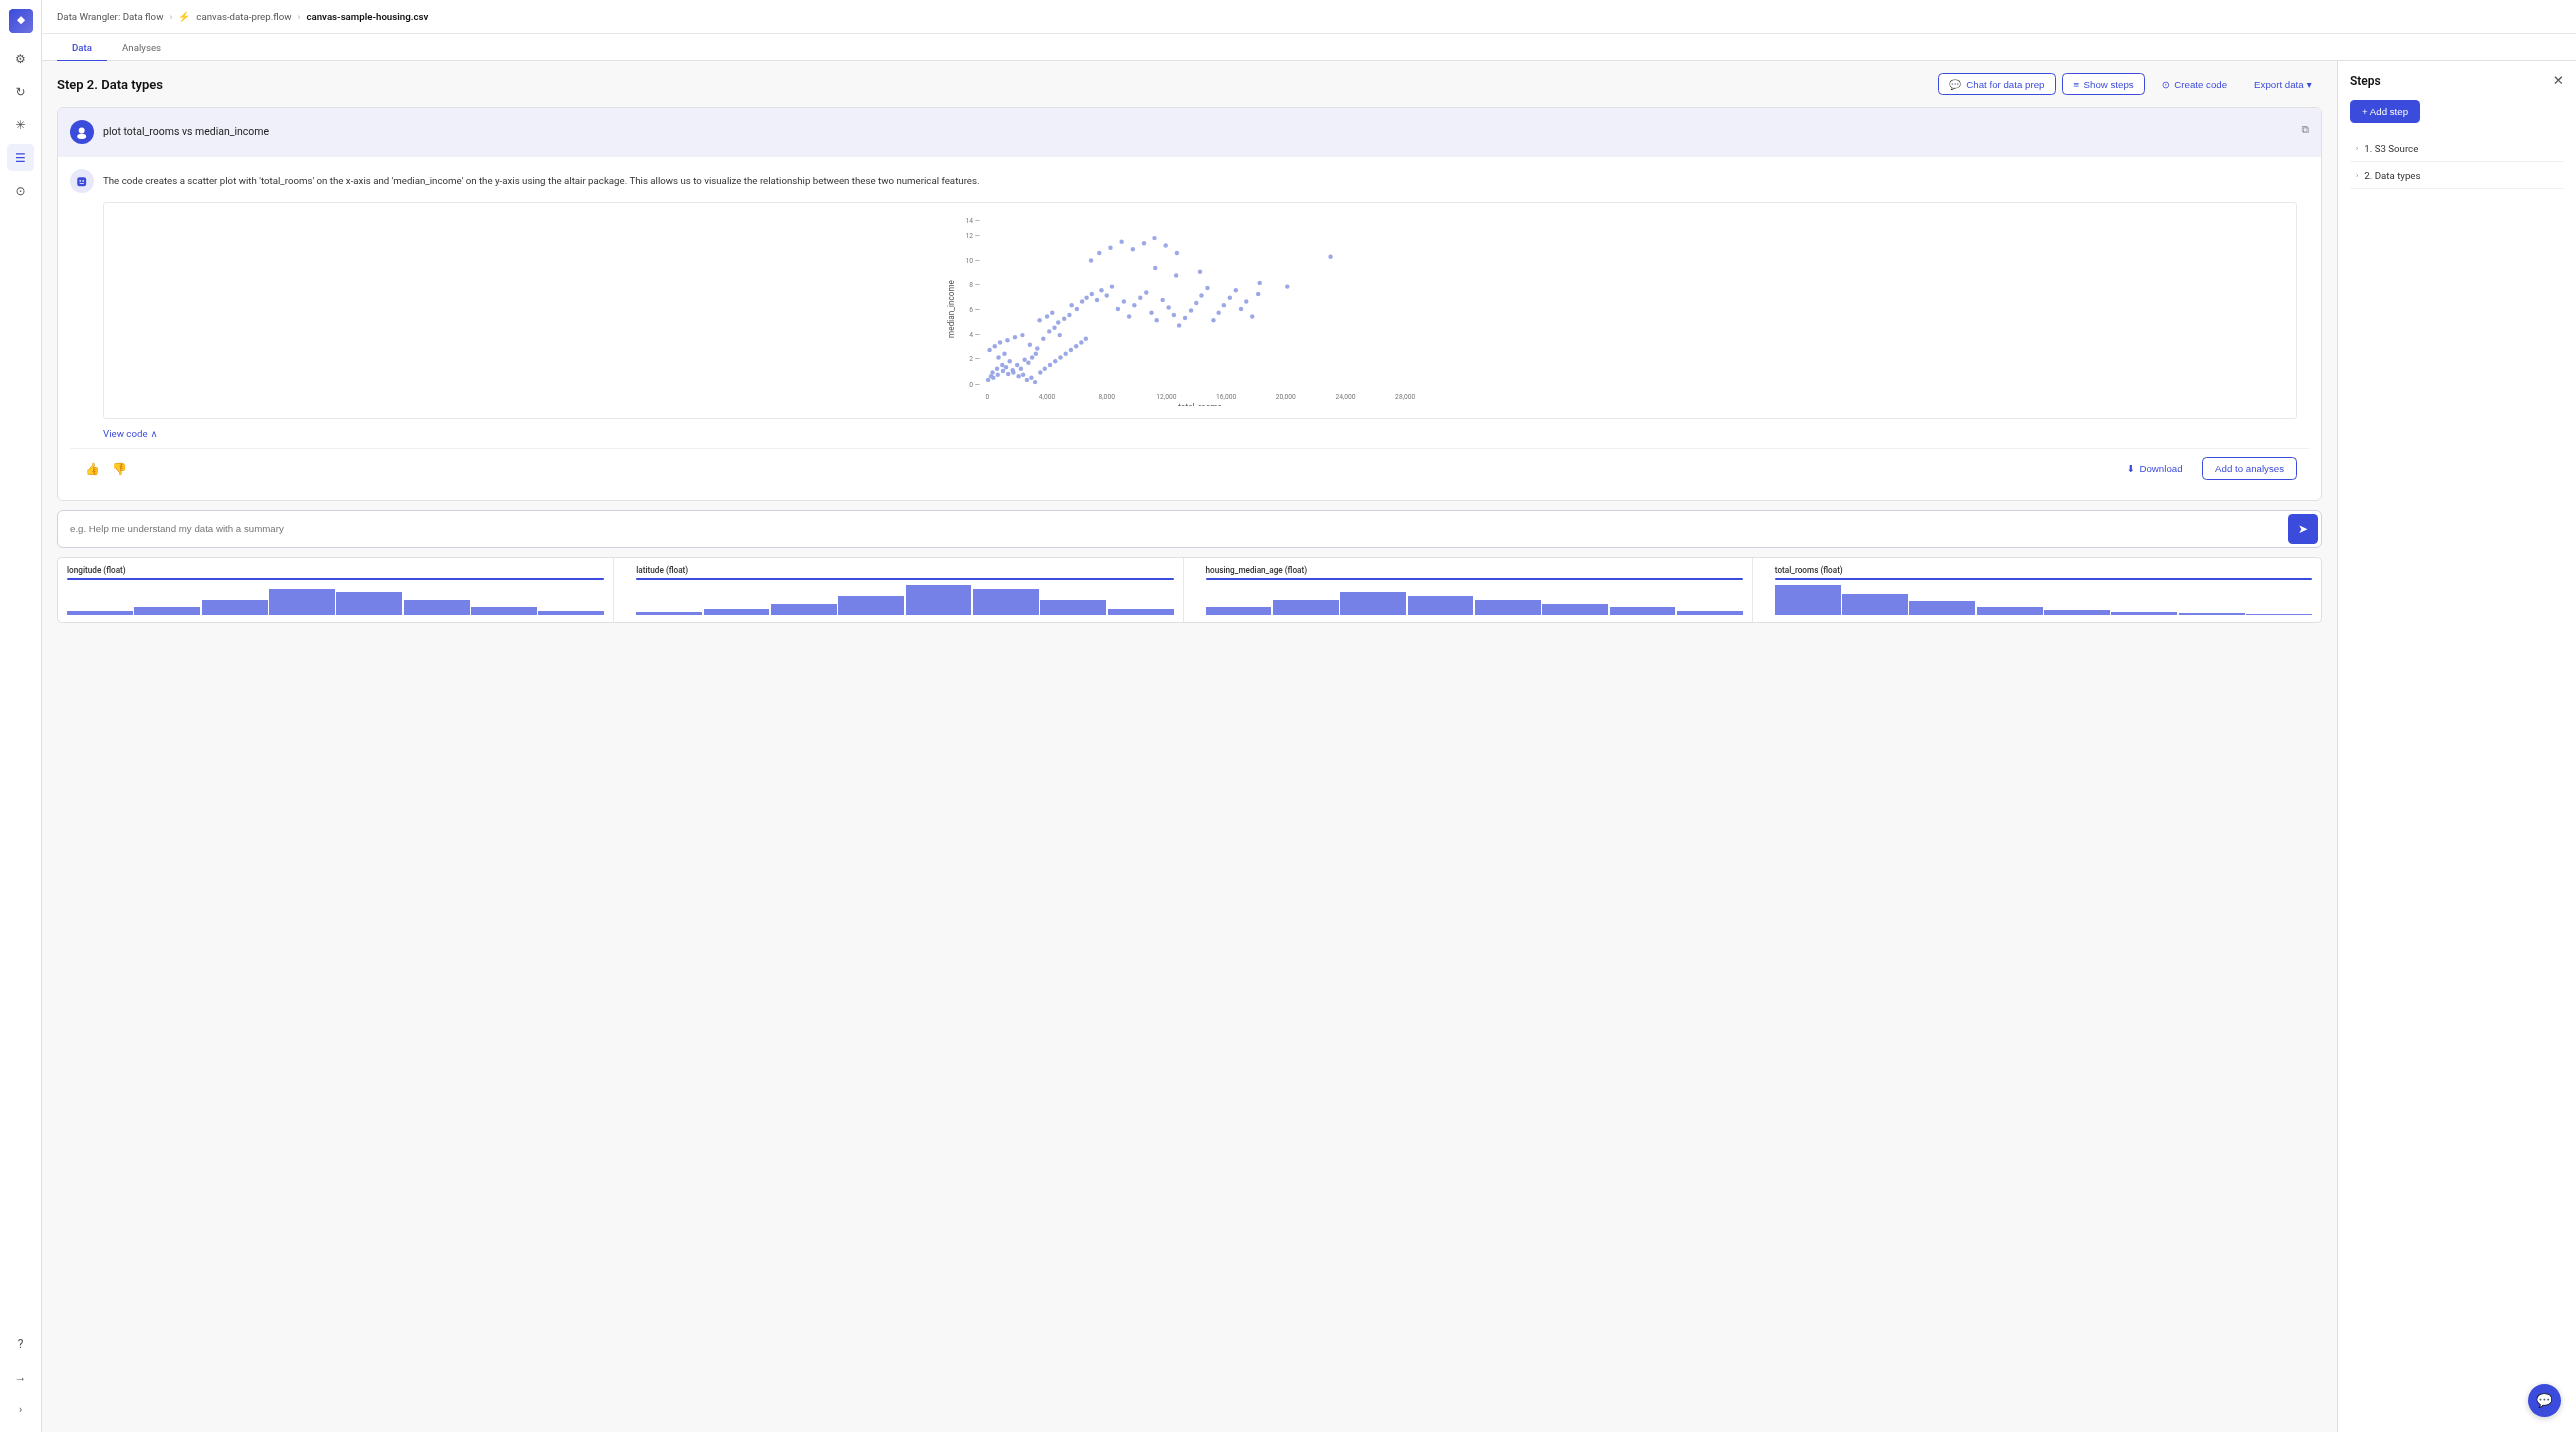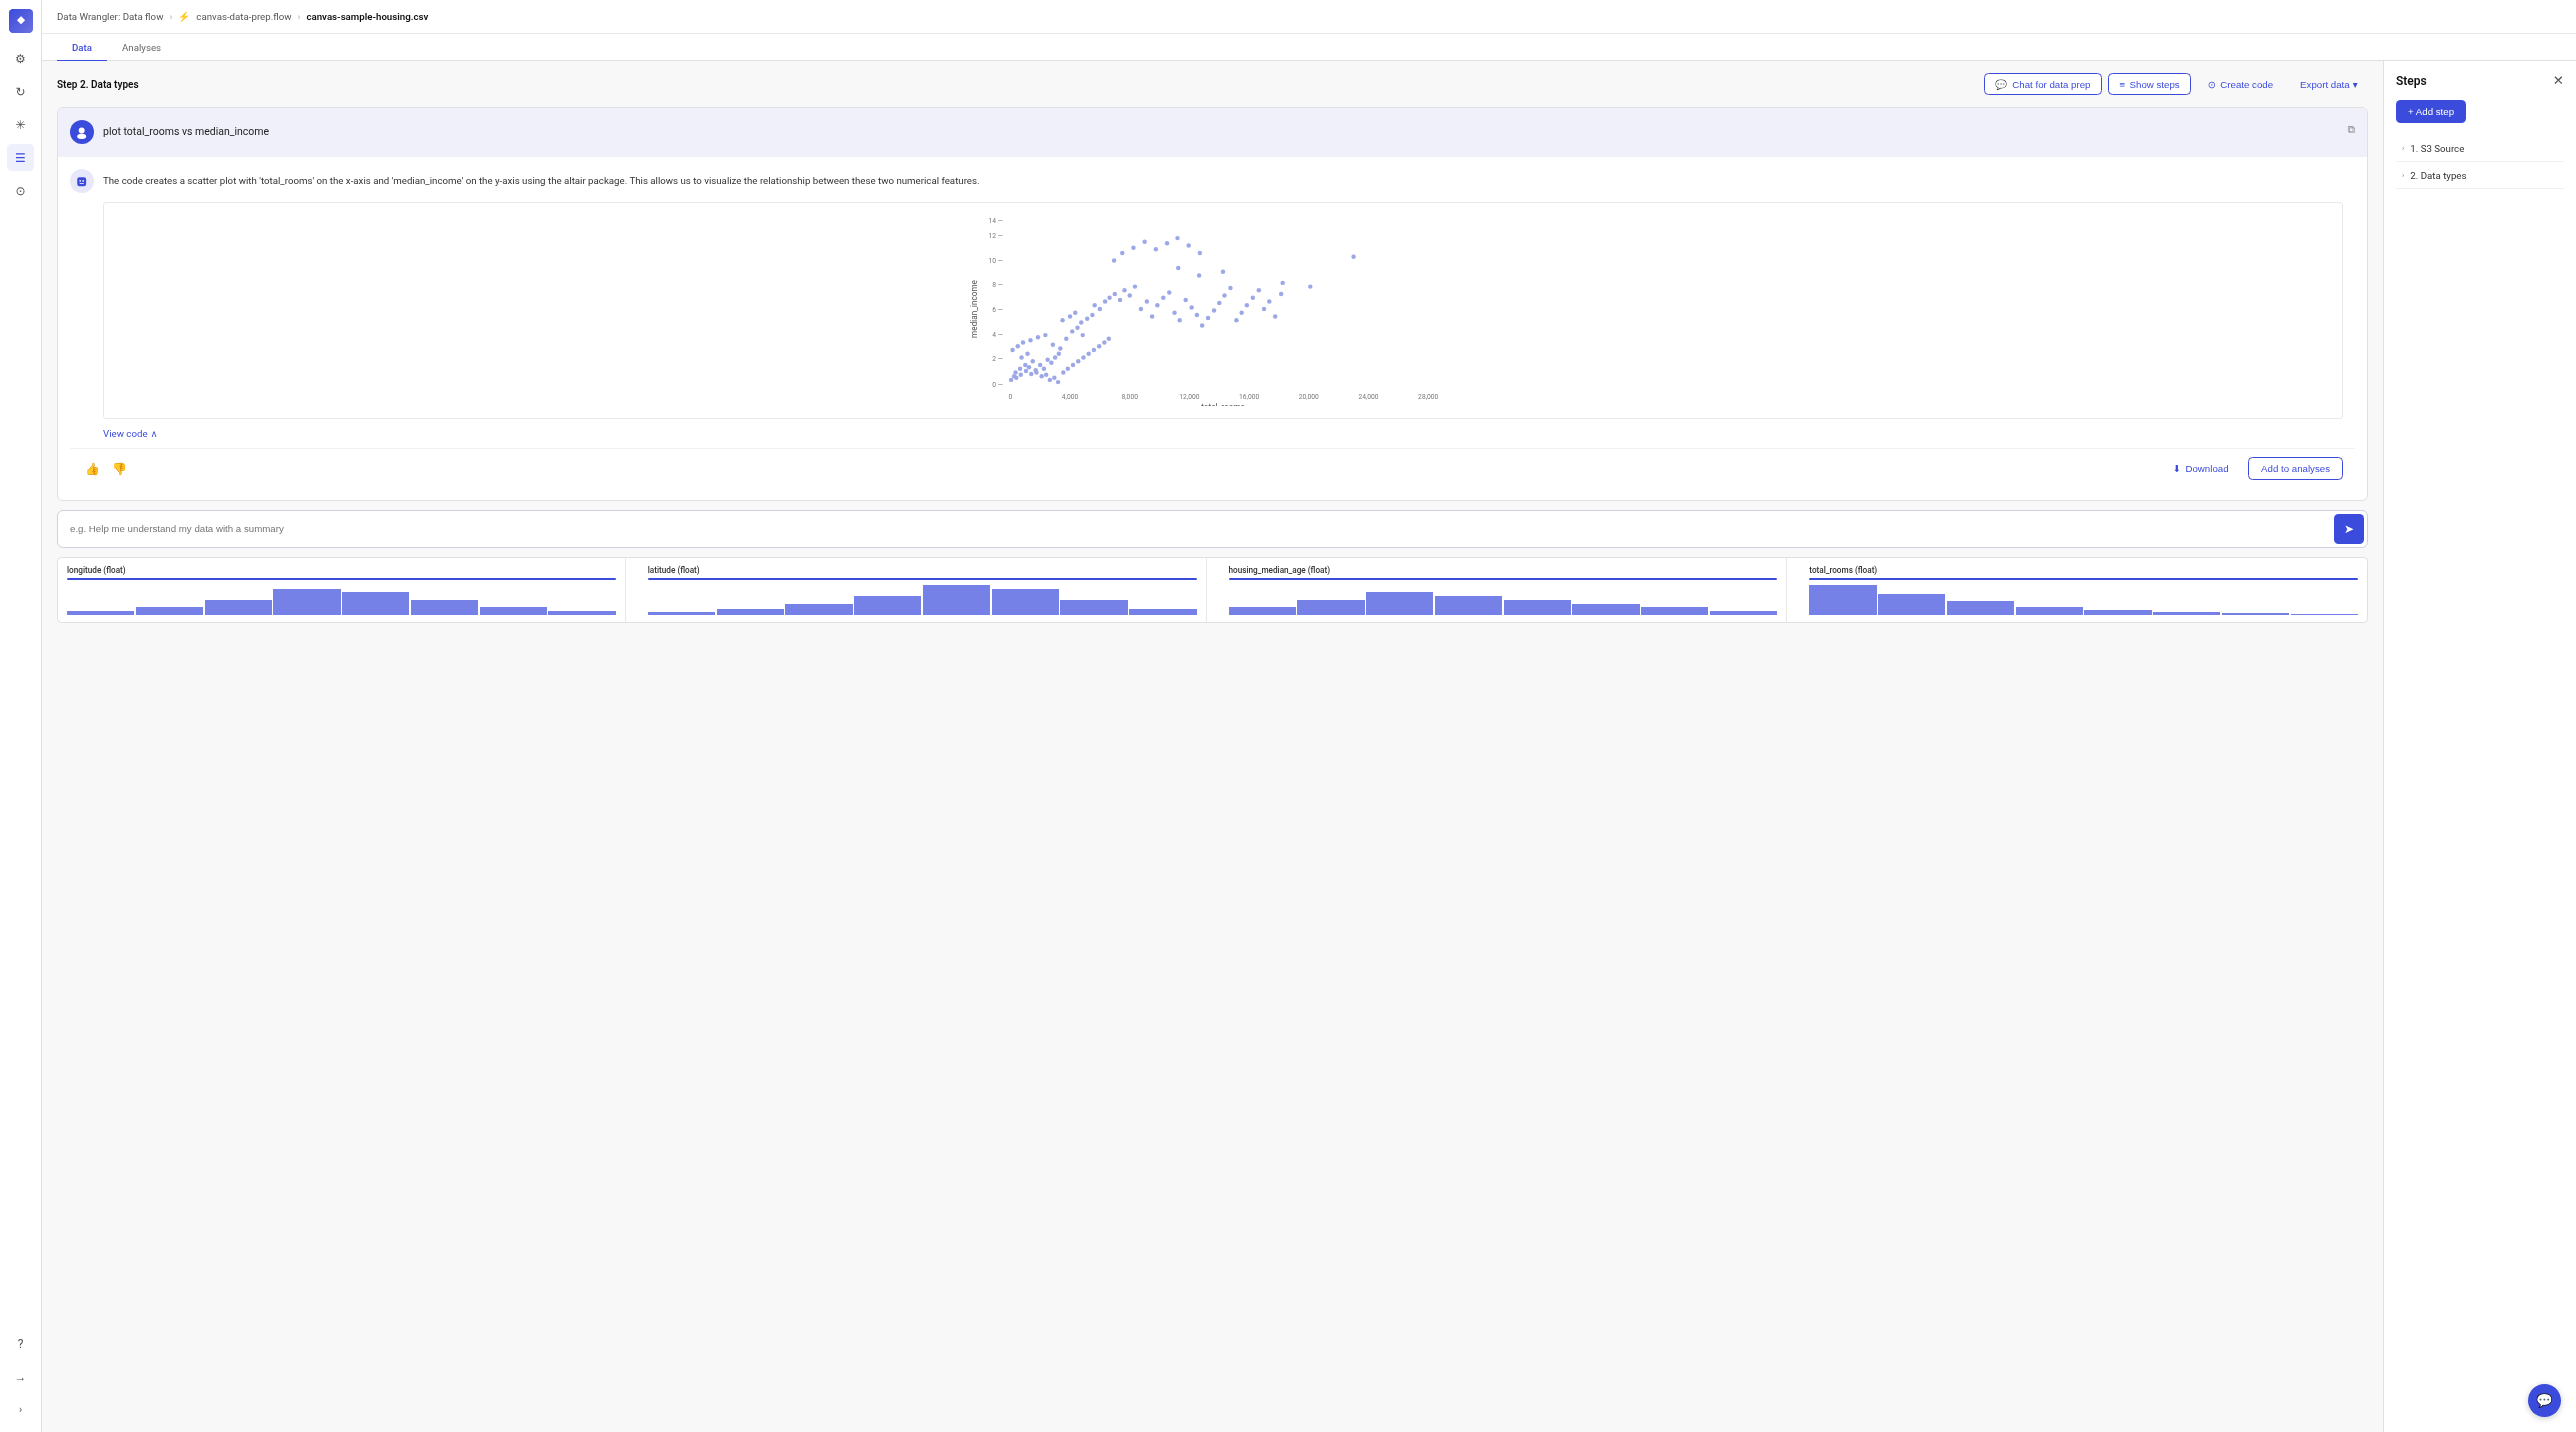--- a/index.html
+++ b/index.html
@@ -107,21 +107,21 @@
     }
 
     
     .step-header {
       display: flex;
       align-items: center;
       justify-content: space-between;
       margin-bottom: 3px;
     }
     .step-title {
-      font-size: 10px;
+      font-size: 13px;
       font-weight: 600;
       color: #111;
     }
     .step-actions {
       display: flex;
       align-items: center;
       gap: 6px;
     }
     .btn-outline {
       display: flex;
@@ -368,21 +368,21 @@
     }
     .hist-bar {
       background: #3b4bdb;
       opacity: 0.7;
       flex: 1;
       min-width: 3px;
     }
 
     
     .right-panel {
-      width: 193px;
+      width: 239px;
       background: #fff;
       border-left: 0.7px solid #e0e0e0;
       display: flex;
       flex-direction: column;
       padding: 12px;
       flex-shrink: 0;
     }
     .right-panel-header {
       display: flex;
       align-items: center;

